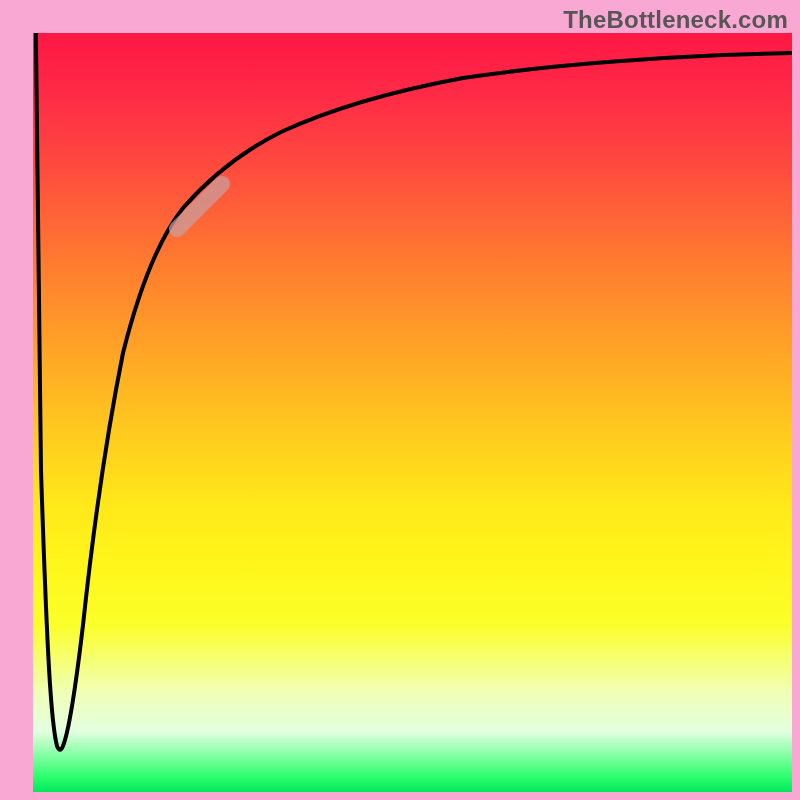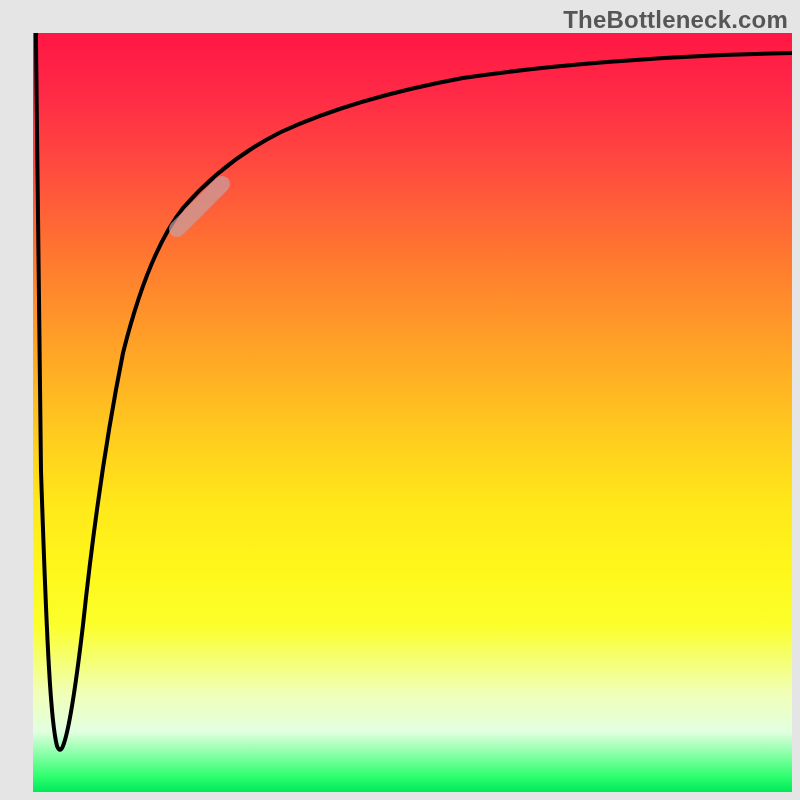--- a/index.html
+++ b/index.html
@@ -7,21 +7,21 @@
     padding: 0;
     width: 800px;
     height: 800px;
     background: #000;
     overflow: hidden;
   }
   .frame {
     position: relative;
     width: 800px;
     height: 800px;
-    background: #e5e5e5;
+    background: #f9a8d4;
   }
   .watermark {
     position: absolute;
     top: 6px;
     right: 12px;
     font-family: Arial, Helvetica, sans-serif;
     font-size: 24px;
     font-weight: 600;
     color: #565656;
     letter-spacing: 0.2px;

